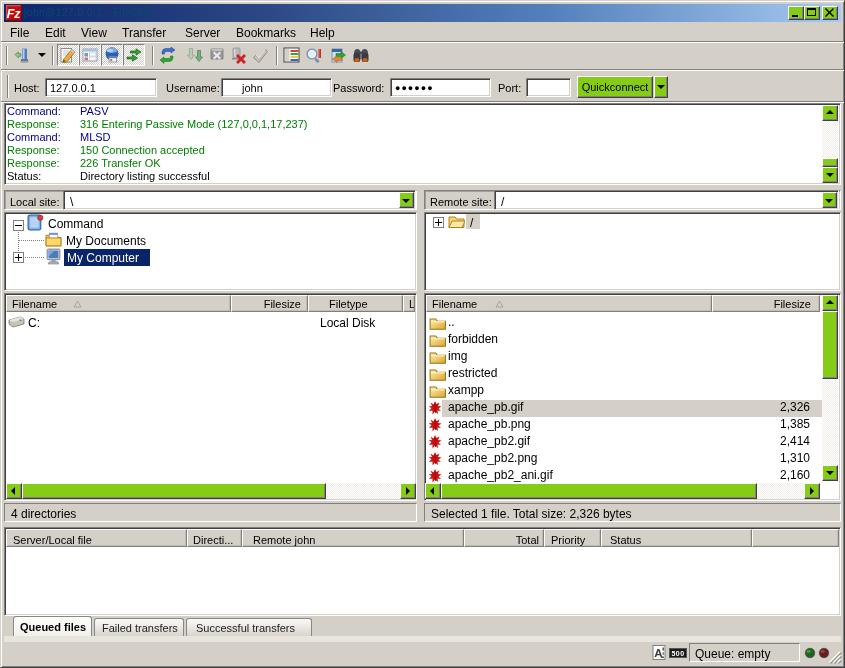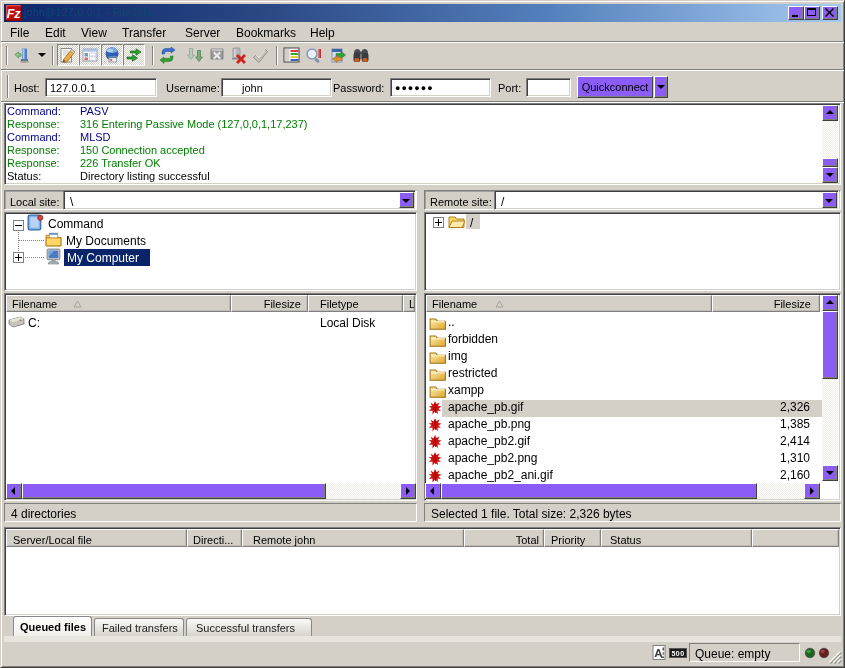--- a/index.html
+++ b/index.html
@@ -1,17 +1,17 @@
 <!DOCTYPE html>
 <html><head><meta charset="utf-8"><title>FileZilla</title><style>
 *{margin:0;padding:0;box-sizing:border-box}
 html,body{width:845px;height:668px;overflow:hidden}
 body{font-family:"Liberation Sans",sans-serif;font-size:12px;color:#000;background:#d4d0c8;position:relative;-webkit-font-smoothing:antialiased}
 .a{position:absolute}
-.r{background:#8b5cf6;border:1px solid;border-color:#fff #404040 #404040 #fff;box-shadow:inset -1px -1px 0 #808080}
+.r{background:#84cc16;border:1px solid;border-color:#fff #404040 #404040 #fff;box-shadow:inset -1px -1px 0 #808080}
 .s{background:#fff;border:1px solid;border-color:#808080 #fff #fff #808080;box-shadow:inset 1px 1px 0 #404040,inset -1px -1px 0 #d4d0c8}
 .dither{background-image:conic-gradient(#fff 25%,#d4d0c8 0 50%,#fff 0 75%,#d4d0c8 0);background-size:2px 2px}
 .trackd{background-image:conic-gradient(#fff 25%,#f0ede8 0 50%,#fff 0 75%,#f0ede8 0);background-size:2px 2px}
 .etchv{border-left:1px solid #808080;border-right:1px solid #fff;width:2px}
 .td{width:0;height:0;border-left:4px solid transparent;border-right:4px solid transparent;border-top:4px solid #000}
 .tu{width:0;height:0;border-left:4px solid transparent;border-right:4px solid transparent;border-bottom:4px solid #000}
 .tl{width:0;height:0;border-top:4px solid transparent;border-bottom:4px solid transparent;border-right:4px solid #000}
 .tr{width:0;height:0;border-top:4px solid transparent;border-bottom:4px solid transparent;border-left:4px solid #000}
 .lbl{white-space:nowrap}
 .f11{font-size:11px}
@@ -254,21 +254,21 @@
       </g>
 </defs>
   </svg>
 
 <div class="a s" style="left:4px;top:293px;width:413px;height:208px;background:#fff"></div>
 <div class="a hdr" style="left:6px;top:295px;width:225px;height:17px">Filename</div>
 <svg class="a" style="left:73px;top:300px" width="9" height="8" viewBox="0 0 9 8">
     <path d="M4.5 1 L8 7 L1 7 Z" fill="#d4d0c8" stroke="#999" stroke-width="0.8"></path>
   </svg>
 <div class="a hdr" style="left:231px;top:295px;width:77px;height:17px;text-align:right;padding-right:6px">Filesize</div>
-<div class="a hdr" style="left:308px;top:295px;width:95px;height:17px;padding-left:11px">Filetype</div>
+<div class="a hdr" style="left:308px;top:295px;width:95px;height:17px;padding-left:20px">Filetype</div>
 <div class="a hdr" style="left:403px;top:295px;width:12px;height:17px">L</div>
 <svg class="a" style="left:8px;top:316px" width="17" height="13" viewBox="0 0 17 13">
  <path d="M1 4 L12 1 L16 3 L16 8 L5 11 L1 8 Z" fill="#c8c4bc" stroke="#6a6a6a" stroke-width="0.7"></path>
  <path d="M1 4 L12 1 L16 3 L5 6 Z" fill="#e8e4dc"></path>
  <ellipse cx="12.5" cy="4.2" rx="1.6" ry="0.8" fill="#8a8a8a"></ellipse>
 </svg>
 <div class="a lbl" style="left:28px;top:316px">C:</div>
 <div class="a lbl" style="left:320px;top:316px">Local Disk</div>
 
 <div class="a trackd" style="left:6px;top:483px;width:410px;height:16px"></div>

